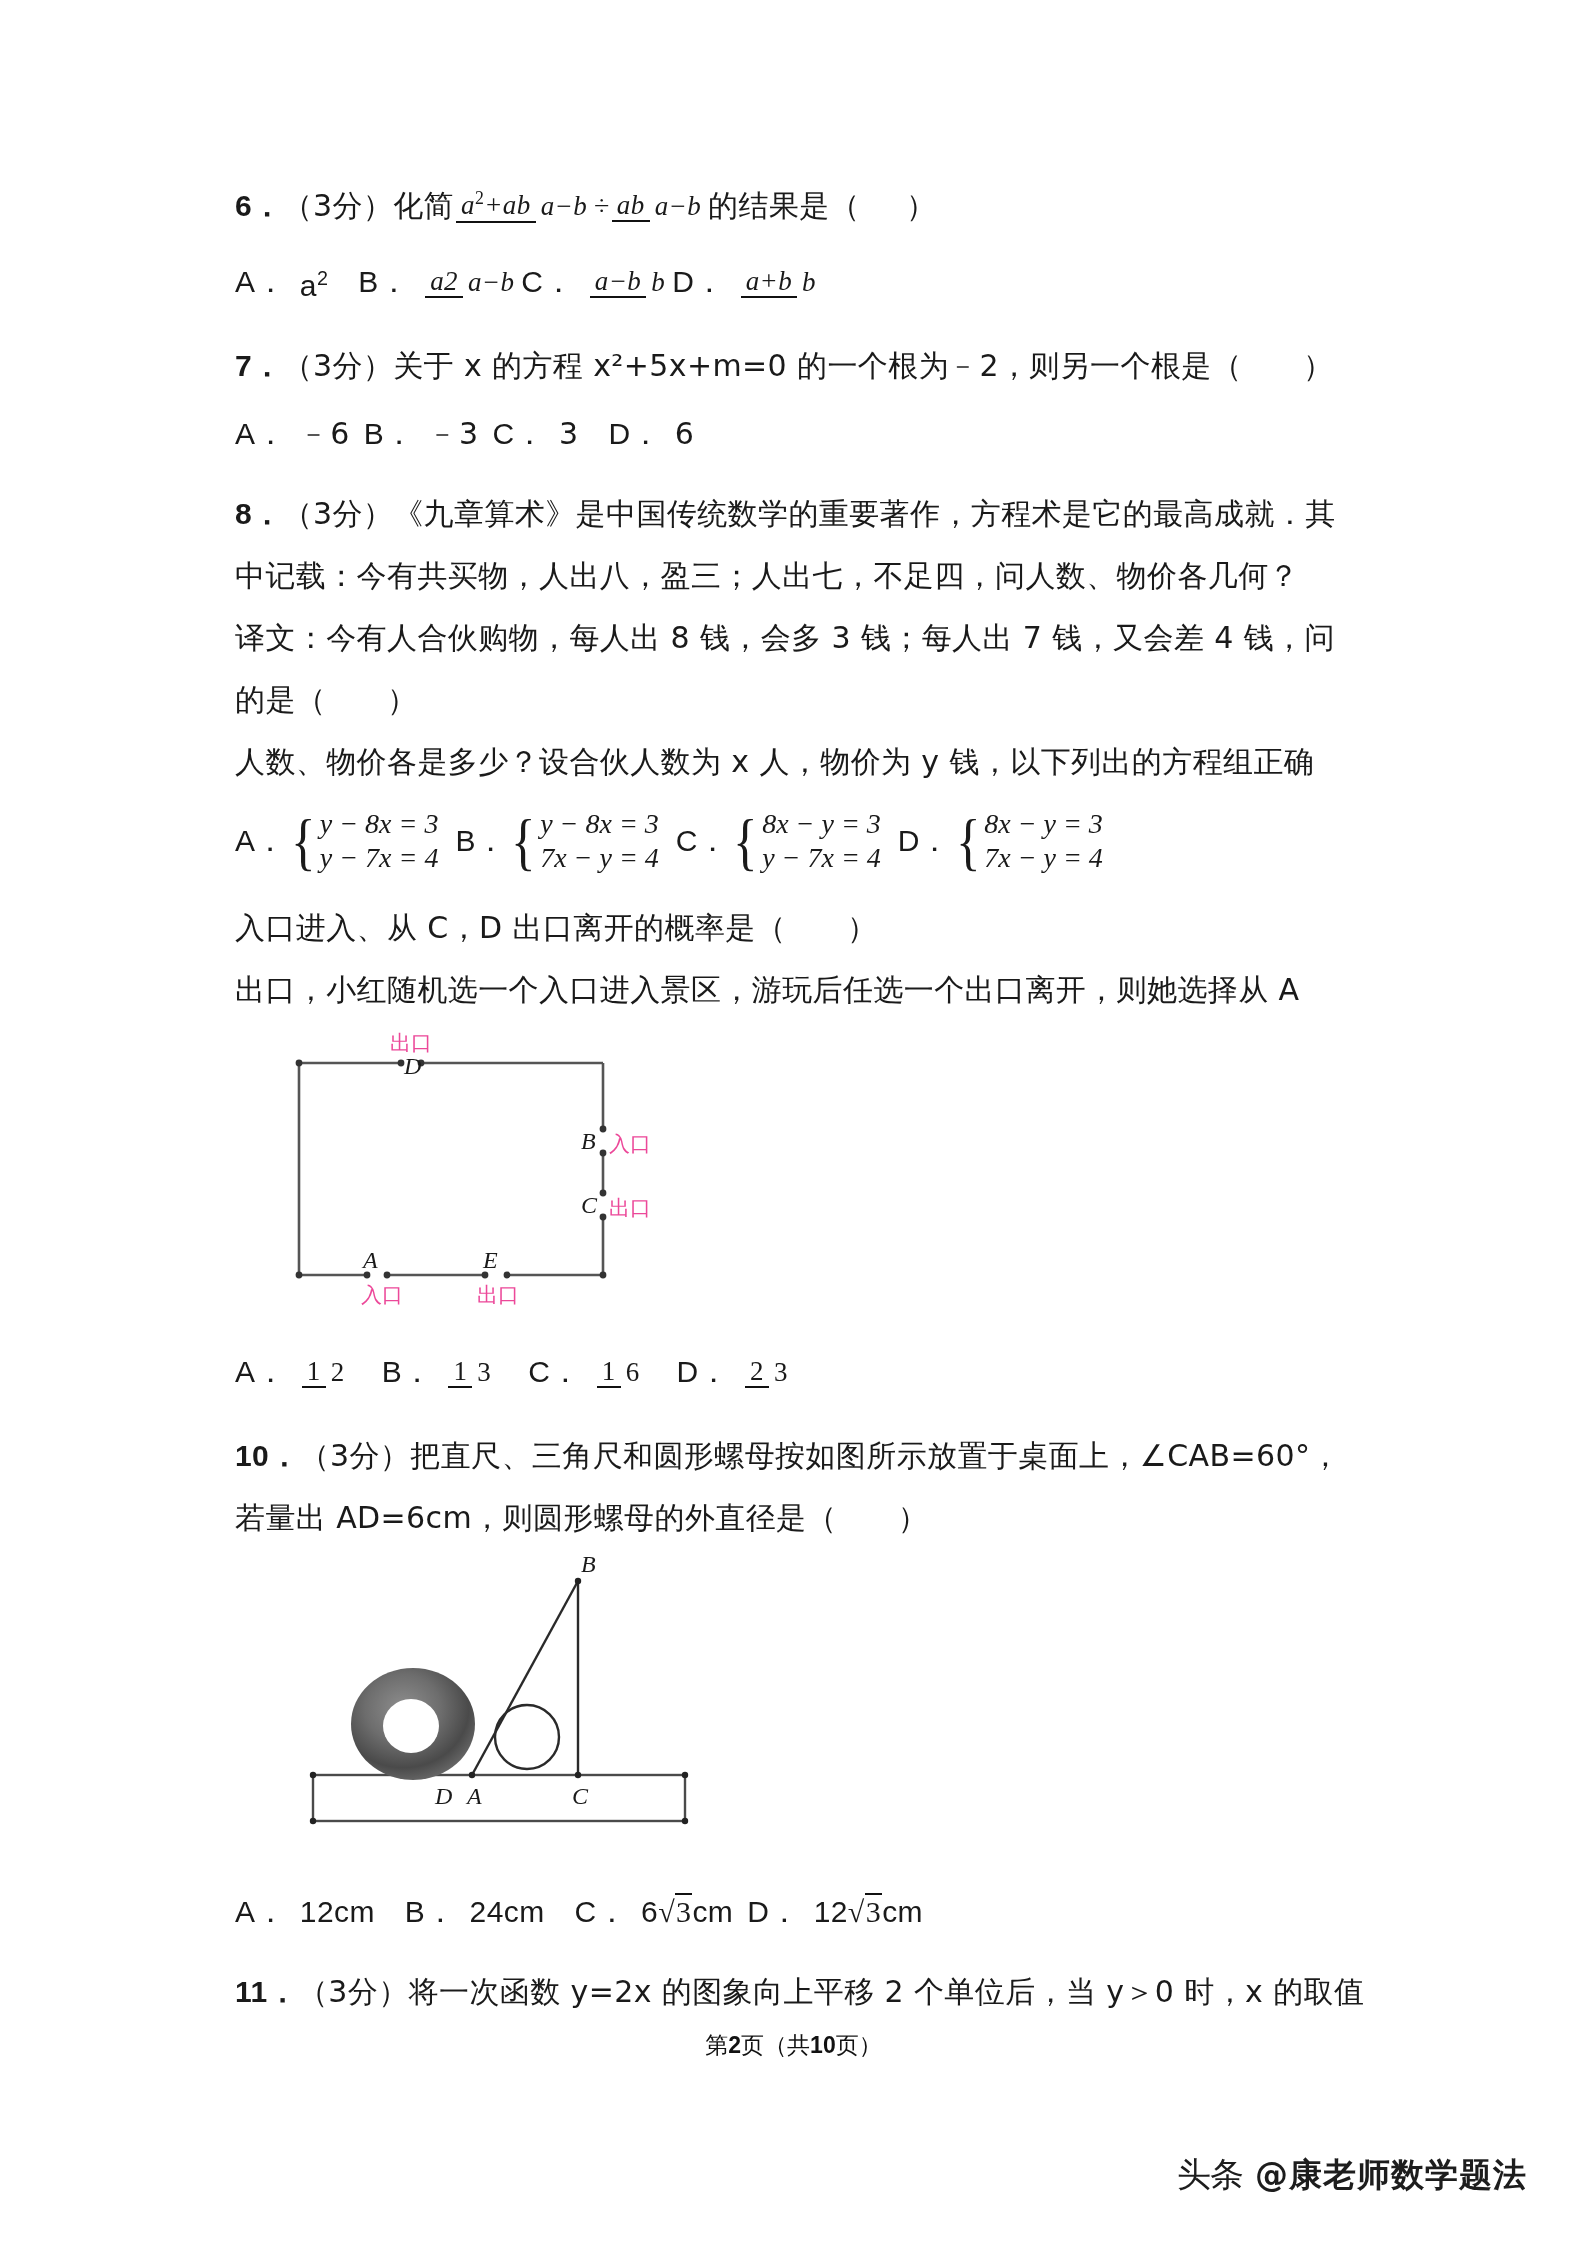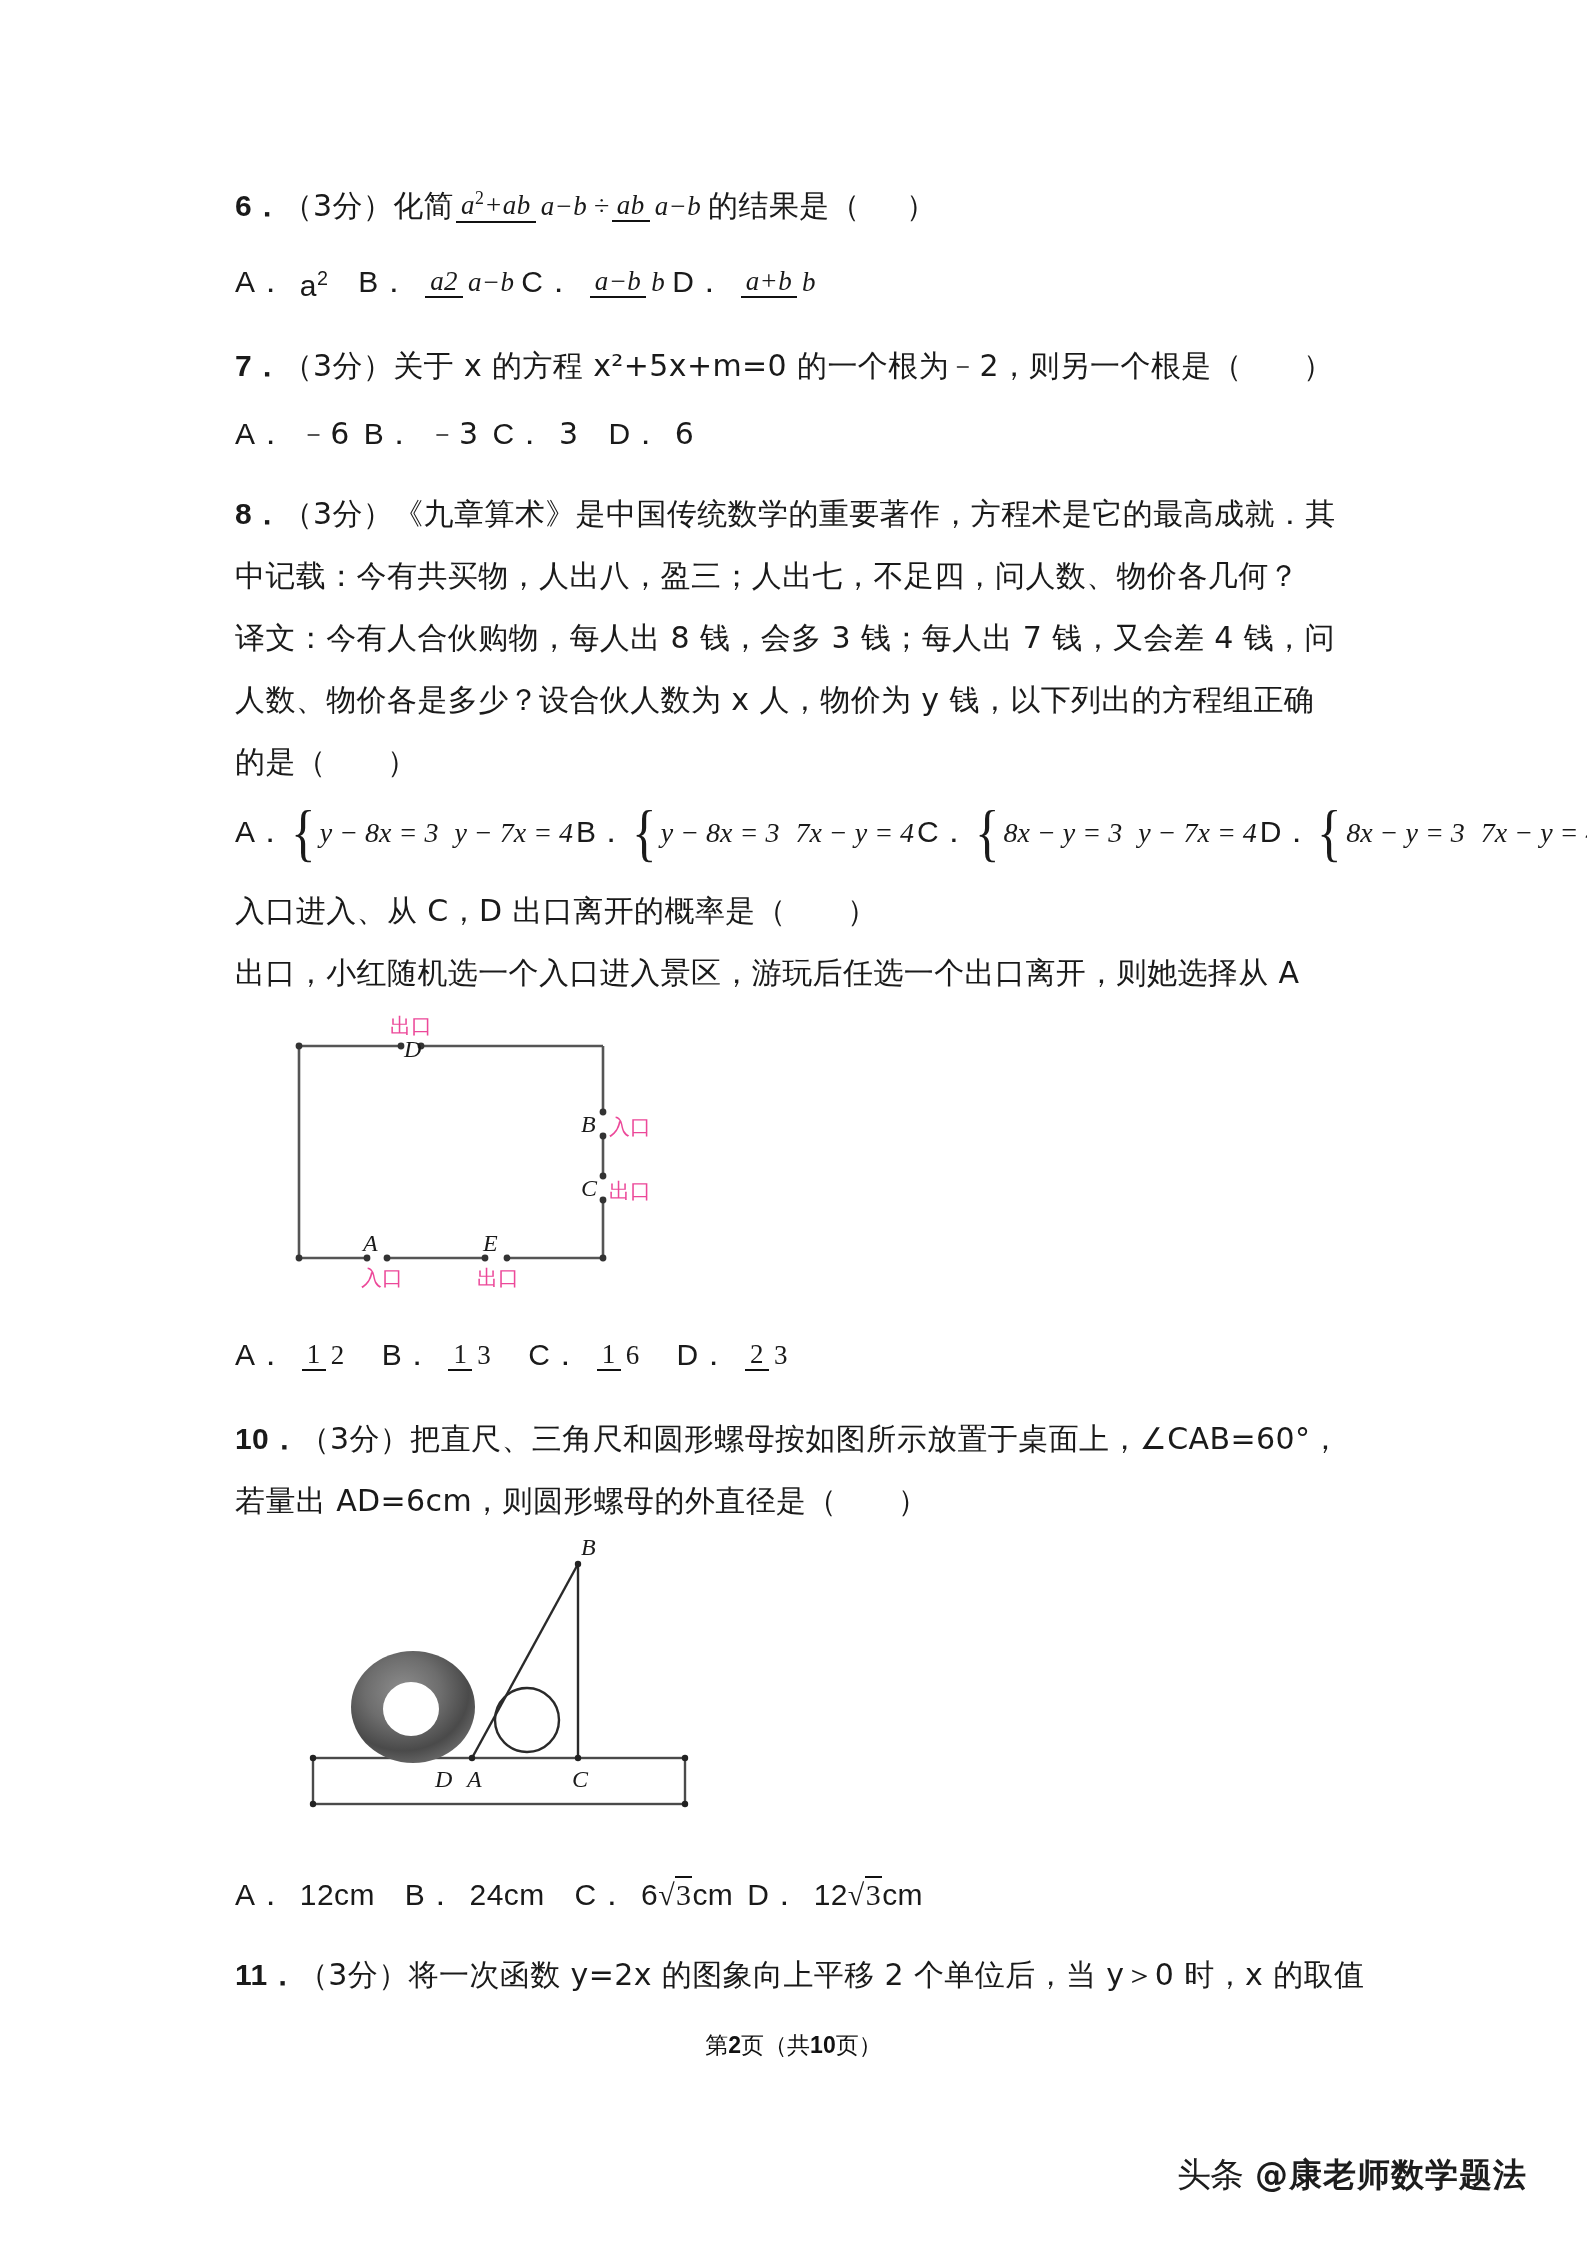--- a/index.html
+++ b/index.html
@@ -77,27 +77,26 @@
   }
   .sys .brace {
     font-size: 64px;
     line-height: 0.8;
     font-family: "Liberation Serif", serif;
     margin-right: 1px;
     transform: scaleX(0.8);
   }
   .sys .eqs {
     display: inline-flex;
-    flex-direction: row;
+    flex-direction: column;
     font-size: 28px;
     line-height: 1.22;
     font-family: "Liberation Serif", serif;
     font-style: italic;
     white-space: nowrap;
-    gap: 16px;
   }
   .sys .eqs span { font-style: italic; }
 
   
   .figure { position: relative; }
   .fig9 { width: 420px; height: 280px; margin: 12px 0 0 50px; }
   .fig10 { width: 420px; height: 300px; margin: 10px 0 0 60px; }
 
   .fig-lbl {
     position: absolute;
@@ -216,22 +215,22 @@
       <span class="space-sm"></span>
       <span class="cn">6</span>
     </div>
 
     <div class="qpara" style="margin-top:18px">
       <div class="qline">
         <span class="qnum">8．</span><span class="cn">（3分）</span><span class="cn">《九章算术》是中国传统数学的重要著作，方程术是它的最高成就．其</span>
       </div>
       <div class="qline cn">中记载：今有共买物，人出八，盈三；人出七，不足四，问人数、物价各几何？</div>
       <div class="qline cn">译文：今有人合伙购物，每人出 8 钱，会多 3 钱；每人出 7 钱，又会差 4 钱，问</div>
+      <div class="qline cn">的是（　　）</div>
       <div class="qline cn">人数、物价各是多少？设合伙人数为 x 人，物价为 y 钱，以下列出的方程组正确</div>
-      <div class="qline cn">的是（　　）</div>
     </div>
 
     <div class="row-opts" style="margin-top:14px">
       <span class="opt-label" style="font-size:30px">A．</span>
       <span class="sys">
         <span class="brace">{</span>
         <span class="eqs">
           <span>y − 8x = 3</span>
           <span>y − 7x = 4</span>
         </span>

